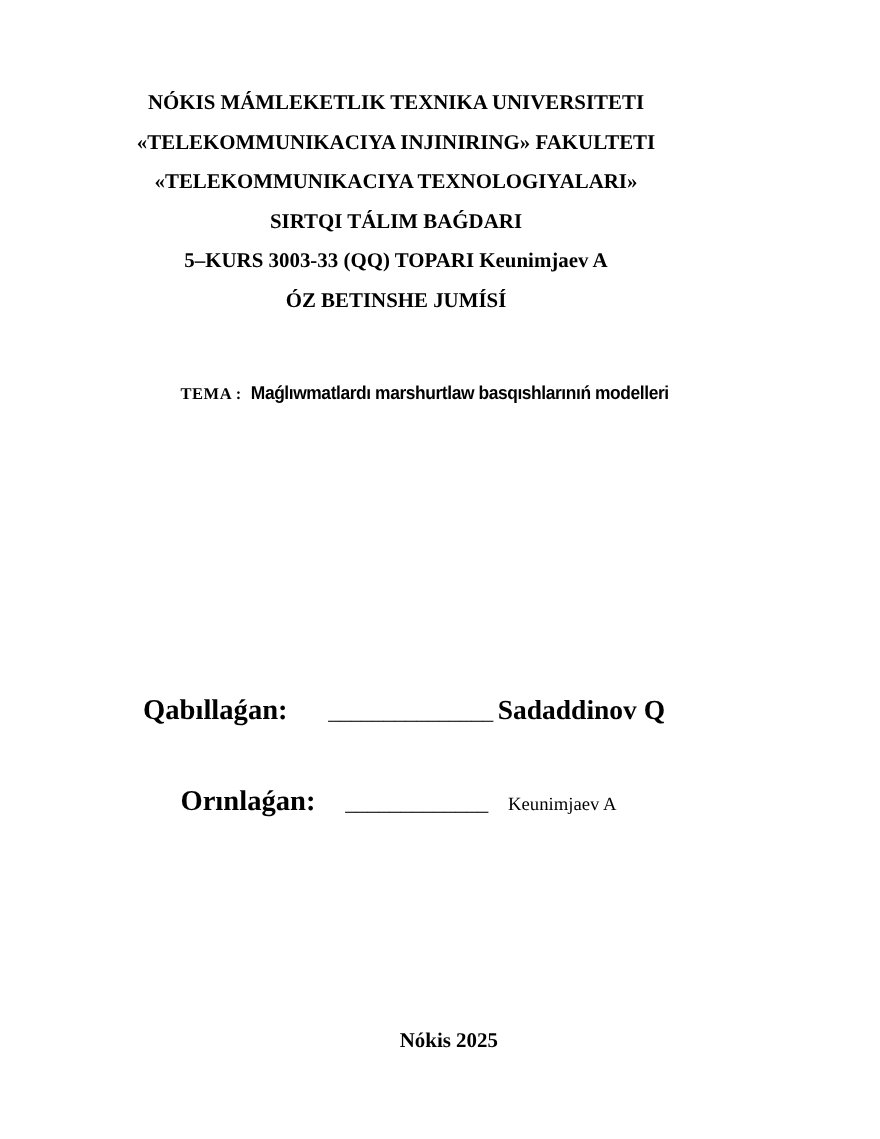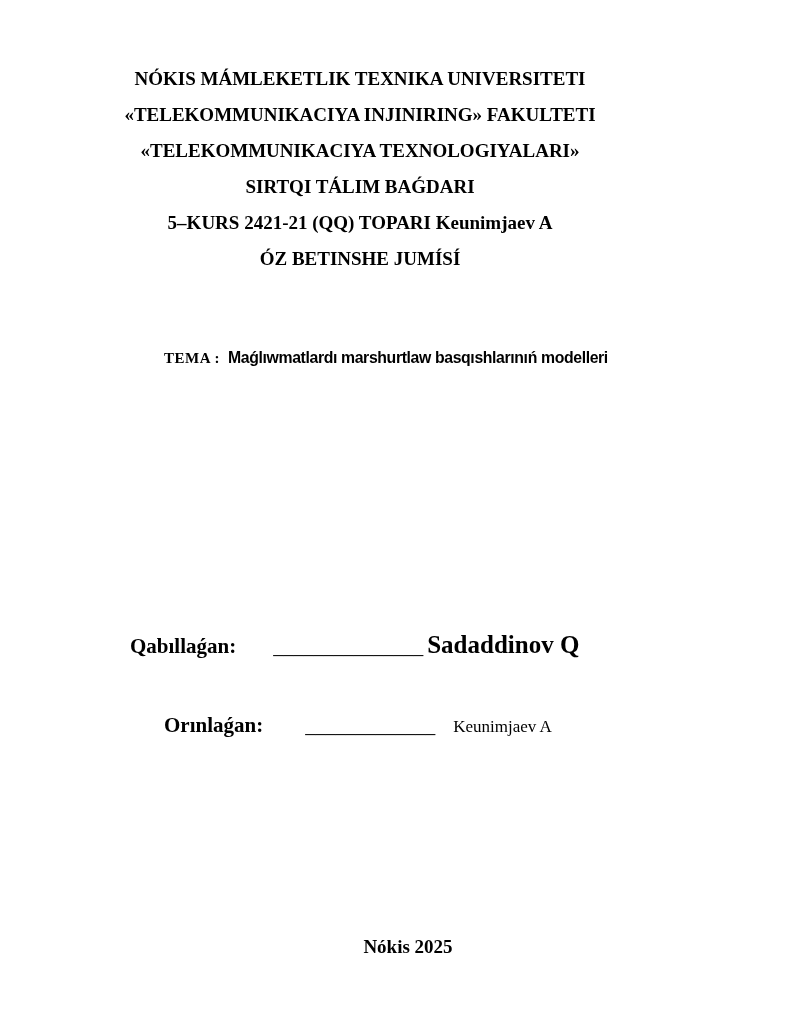--- a/index.html
+++ b/index.html
@@ -15,21 +15,21 @@
     color: #000000;
     overflow: hidden;
   }
   .page {
     position: absolute;
     inset: 0;
     background: #ffffff;
   }
   .doc-header {
     position: absolute;
-    top: 61px;
+    top: 76px;
     left: 0;
     width: 720px;
     text-align: center;
   }
   .hline {
     margin: 0;
     font-size: 19px;
     font-weight: bold;
     line-height: 36px;
     white-space: nowrap;
@@ -58,30 +58,30 @@
     transform-origin: left center;
     margin-left: 4px;
   }
   .sig-row {
     position: absolute;
     white-space: nowrap;
   }
   .sig-row-1 { top: 631px; left: 130px; }
   .sig-row-2 { top: 713px; left: 164px; }
   .sig-label {
-    font-size: 21px;
+    font-size: 26px;
     font-weight: bold;
   }
   .sig-line {
     font-size: 20px;
     font-weight: normal;
     letter-spacing: 0;
   }
   .sig-row-1 .sig-line { margin-left: 33px; }
-  .sig-row-2 .sig-line { margin-left: 38px; }
+  .sig-row-2 .sig-line { margin-left: 23px; }
   .sig-name-bold {
     font-size: 25px;
     font-weight: bold;
   }
   .sig-name-reg {
     font-size: 17px;
     font-weight: normal;
     margin-left: 14px;
   }
   .doc-footer {
@@ -98,21 +98,21 @@
 </head>
 <body>
 
 <div class="page">
 
   <div class="doc-header">
     <p class="hline">NÓKIS MÁMLEKETLIK TEXNIKA UNIVERSITETI</p>
     <p class="hline">«TELEKOMMUNIKACIYA INJINIRING» FAKULTETI</p>
     <p class="hline">«TELEKOMMUNIKACIYA TEXNOLOGIYALARI»</p>
     <p class="hline">SIRTQI TÁLIM BAǴDARI</p>
-    <p class="hline">5–KURS  2421-21 (QQ) TOPARI Keunimjaev A</p>
+    <p class="hline">5–KURS  3003-33 (QQ) TOPARI Keunimjaev A</p>
     <p class="hline">ÓZ BETINSHE JUMÍSÍ</p>
   </div>
 
   <p class="tema">
     <span class="tema-label">TEMA :</span>
     <span class="tema-title">Maǵlıwmatlardı marshurtlaw basqıshlarınıń modelleri</span>
   </p>
 
   <div class="sig-row sig-row-1">
     <span class="sig-label">Qabıllaǵan:</span>

